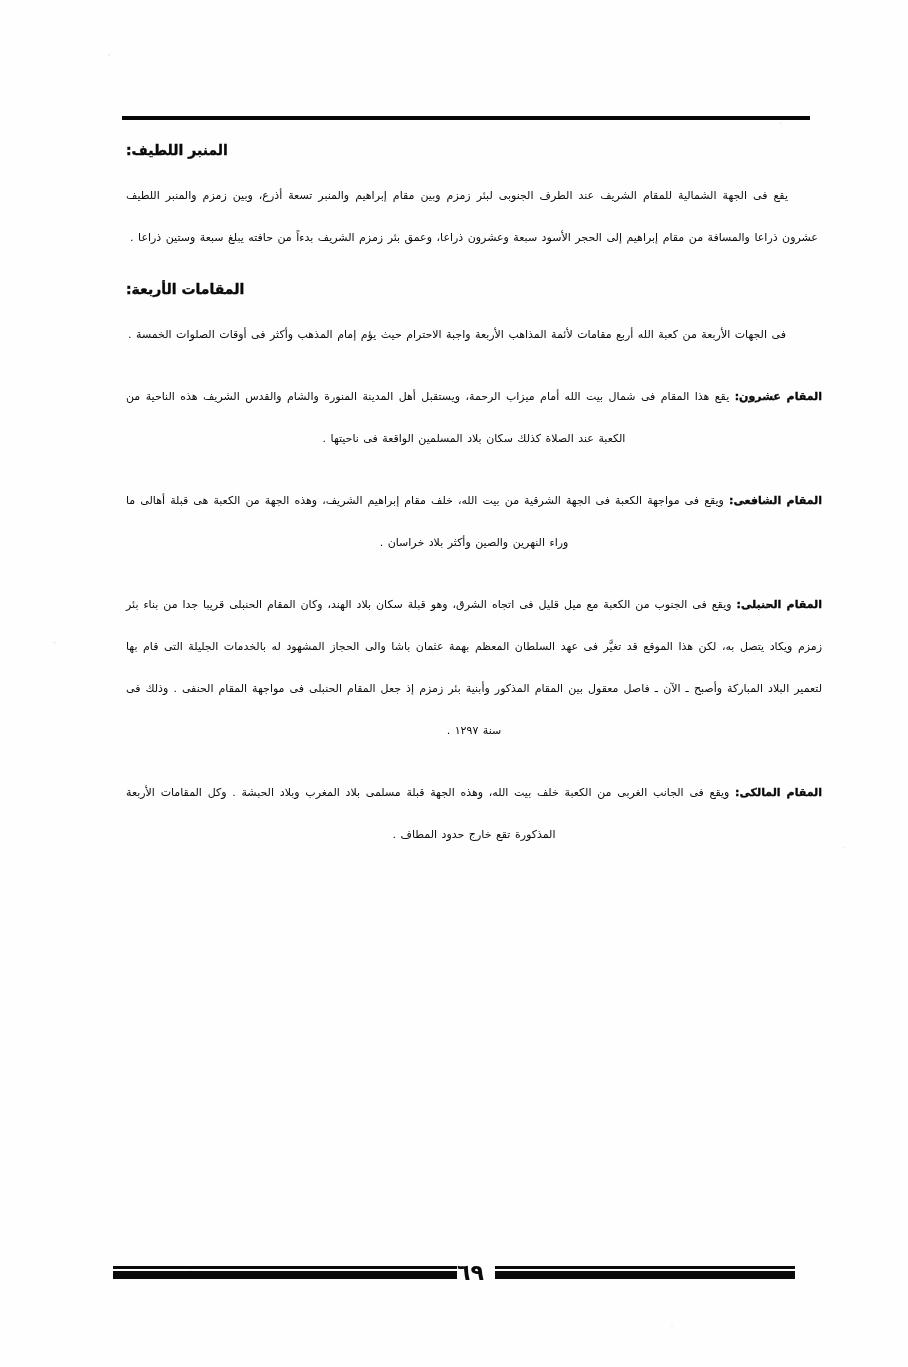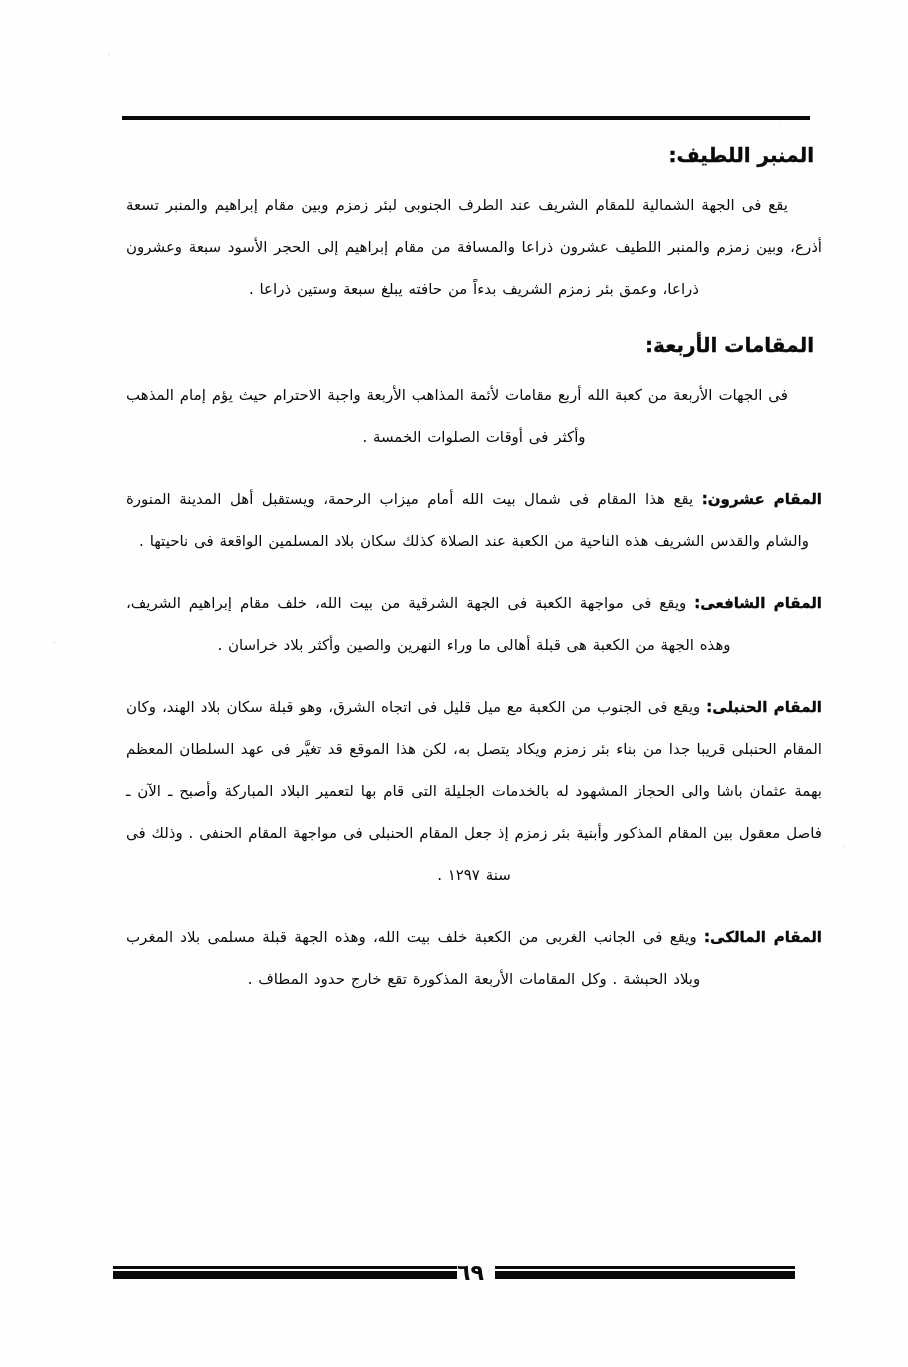--- a/index.html
+++ b/index.html
@@ -55,32 +55,32 @@
     top: 140px;
     direction: rtl;
     text-align: justify;
     text-justify: inter-word;
     color: #0a0a0a;
   }
 
   .section-heading {
     font-family: "DejaVu Sans", sans-serif;
     font-weight: bold;
-    font-size: 20px;
+    font-size: 14px;
     line-height: 1.5;
     letter-spacing: -0.3px;
     margin: 0 8px 14px 0;
-    text-align: right;
+    text-align: left;
     direction: rtl;
     -webkit-text-stroke: 0.35px #0a0a0a;
   }
 
   p.body-par {
     font-family: "DejaVu Sans", sans-serif;
-    font-size: 15px;
+    font-size: 11px;
     line-height: 42px;
     margin: 0 0 20px 0;
     text-align: justify;
     text-align-last: center;
     direction: rtl;
     word-spacing: 1px;
   }
 
   p.body-par.indented {
     text-indent: 34px;

